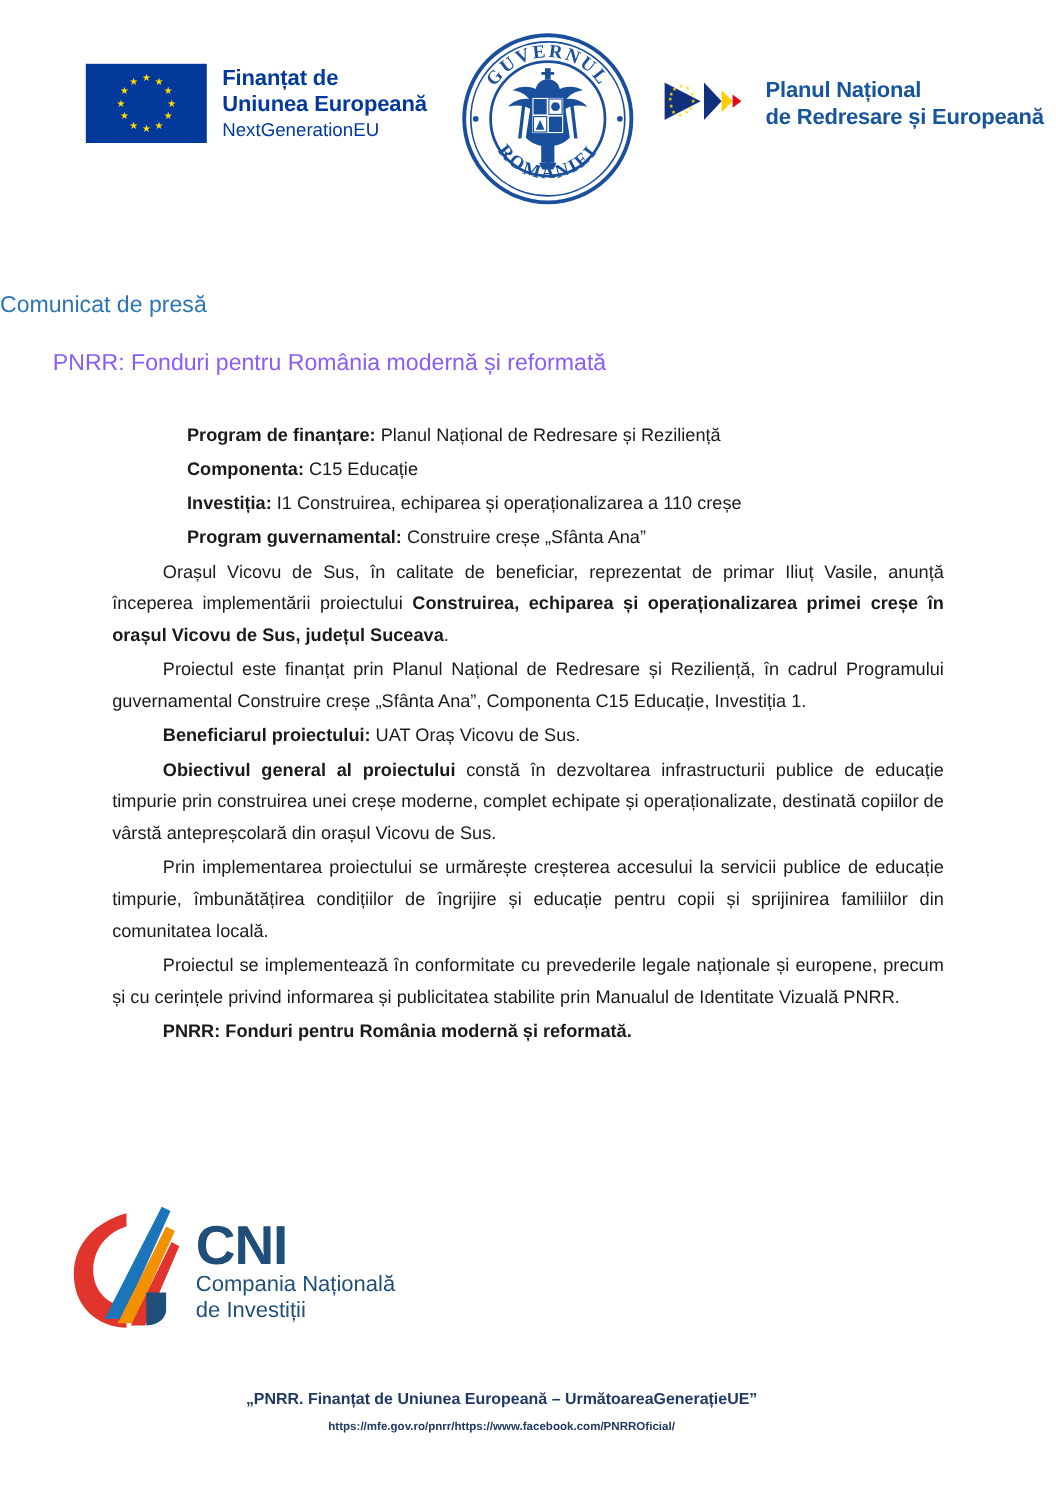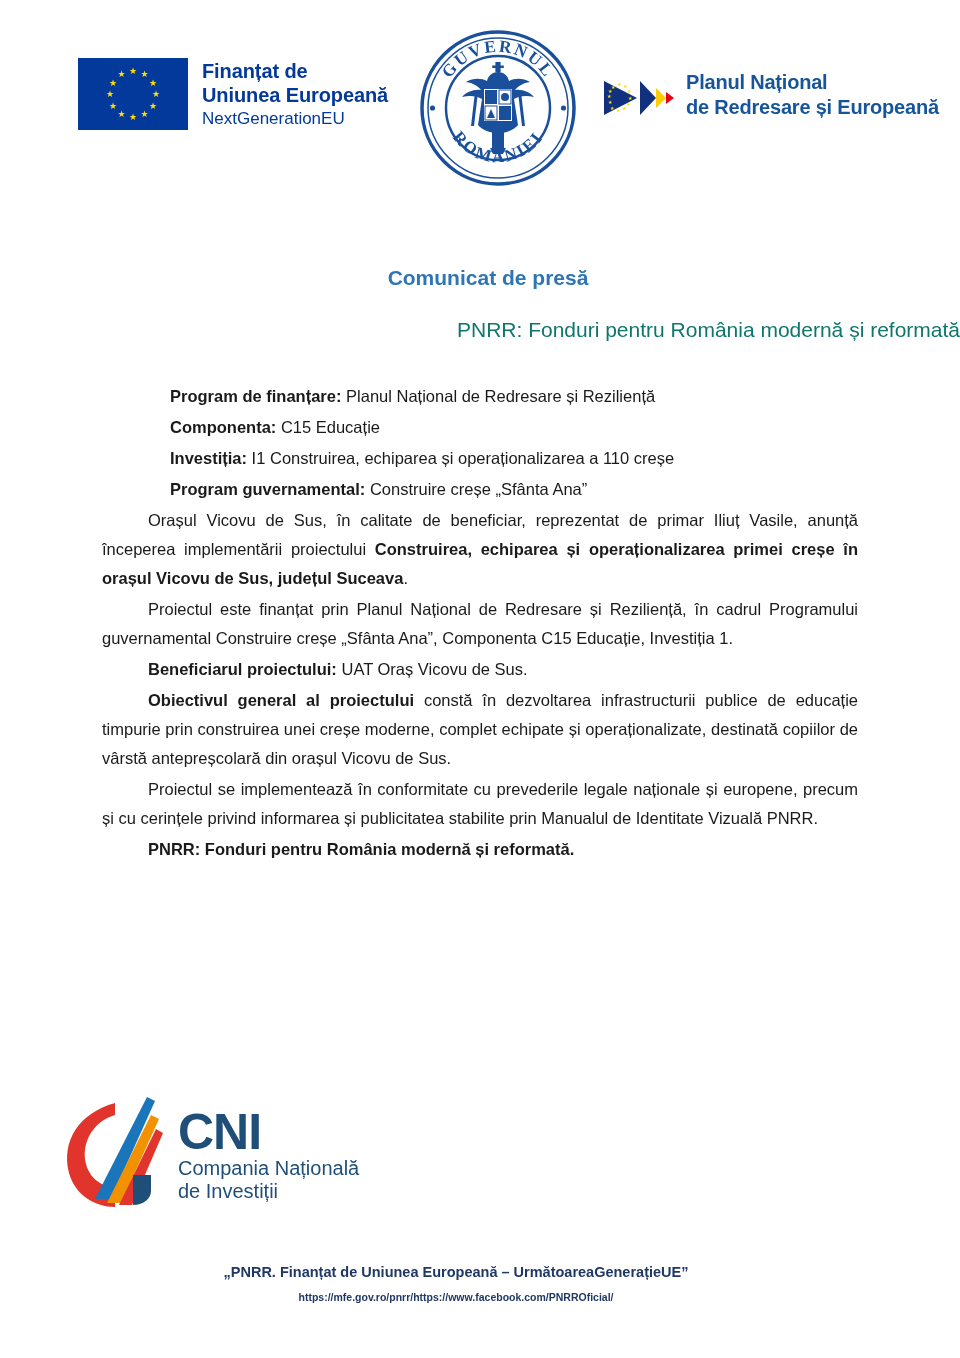--- a/index.html
+++ b/index.html
@@ -89,22 +89,22 @@
     width: 160px;
     height: 160px;
   }
 
   
   .pnrr-logo-block {
     position: absolute;
     left: 604px;
     top: 70px;
     display: flex;
-    align-items: flex-end;
-    gap: 6px;
+    align-items: flex-start;
+    gap: 16px;
   }
   .pnrr-arrows {
     flex: none;
   }
   .pnrr-text .p1,
   .pnrr-text .p2 {
     font-weight: bold;
     font-size: 20px;
     line-height: 25px;
     color: #16559b;
@@ -113,32 +113,32 @@
   }
 
   
   .doc-body {
     position: absolute;
     left: 0;
     top: 240px;
     width: 960px;
   }
   .title-main {
-    text-align: center;
-    font-weight: bold;
+    text-align: left;
+    font-weight: normal;
     font-size: 21px;
     line-height: 28px;
     color: #2e75b6;
-    margin: 24px 0 0 16px;
+    margin: 24px 0 0 0;
   }
   .title-sub {
-    text-align: right;
+    text-align: left;
     font-size: 21px;
     line-height: 28px;
-    color: #0f766e;
+    color: #8b5cf6;
     margin: 24px 0 0 0;
     padding-left: 48px;
   }
 
   .content {
     margin: 38px 100px 0 100px;
     width: 760px;
     font-size: 16.5px;
     line-height: 29px;
   }
@@ -324,20 +324,21 @@
 
     <p class="indent"><span>Orașul Vicovu de Sus, în calitate de beneficiar, reprezentat de primar Iliuț Vasile, anunță începerea implementării proiectului </span><b>Construirea, echiparea și operaționalizarea primei creșe în orașul Vicovu de Sus, județul Suceava</b><span>.</span></p>
 
     <p class="indent">Proiectul este finanțat prin Planul Național de Redresare și Reziliență, în cadrul Programului guvernamental Construire creșe „Sfânta Ana”, Componenta C15 Educație, Investiția 1.</p>
 
     <p class="indent"><b>Beneficiarul proiectului:</b><span> UAT Oraș Vicovu de Sus.</span></p>
 
 
     <p class="indent"><b>Obiectivul general al proiectului</b><span> constă în dezvoltarea infrastructurii publice de educație timpurie prin construirea unei creșe moderne, complet echipate și operaționalizate, destinată copiilor de vârstă antepreșcolară din orașul Vicovu de Sus.</span></p>
 
+    <p class="indent">Prin implementarea proiectului se urmărește creșterea accesului la servicii publice de educație timpurie, îmbunătățirea condițiilor de îngrijire și educație pentru copii și sprijinirea familiilor din comunitatea locală.</p>
 
     <p class="indent">Proiectul se implementează în conformitate cu prevederile legale naționale și europene, precum și cu cerințele privind informarea și publicitatea stabilite prin Manualul de Identitate Vizuală PNRR.</p>
 
     <p class="indent"><b>PNRR: Fonduri pentru România modernă și reformată.</b></p>
 
   </div>
 </div>
 
 <div class="cni-block">
   <svg width="115" height="120" viewBox="0 0 115 120" aria-hidden="true">

